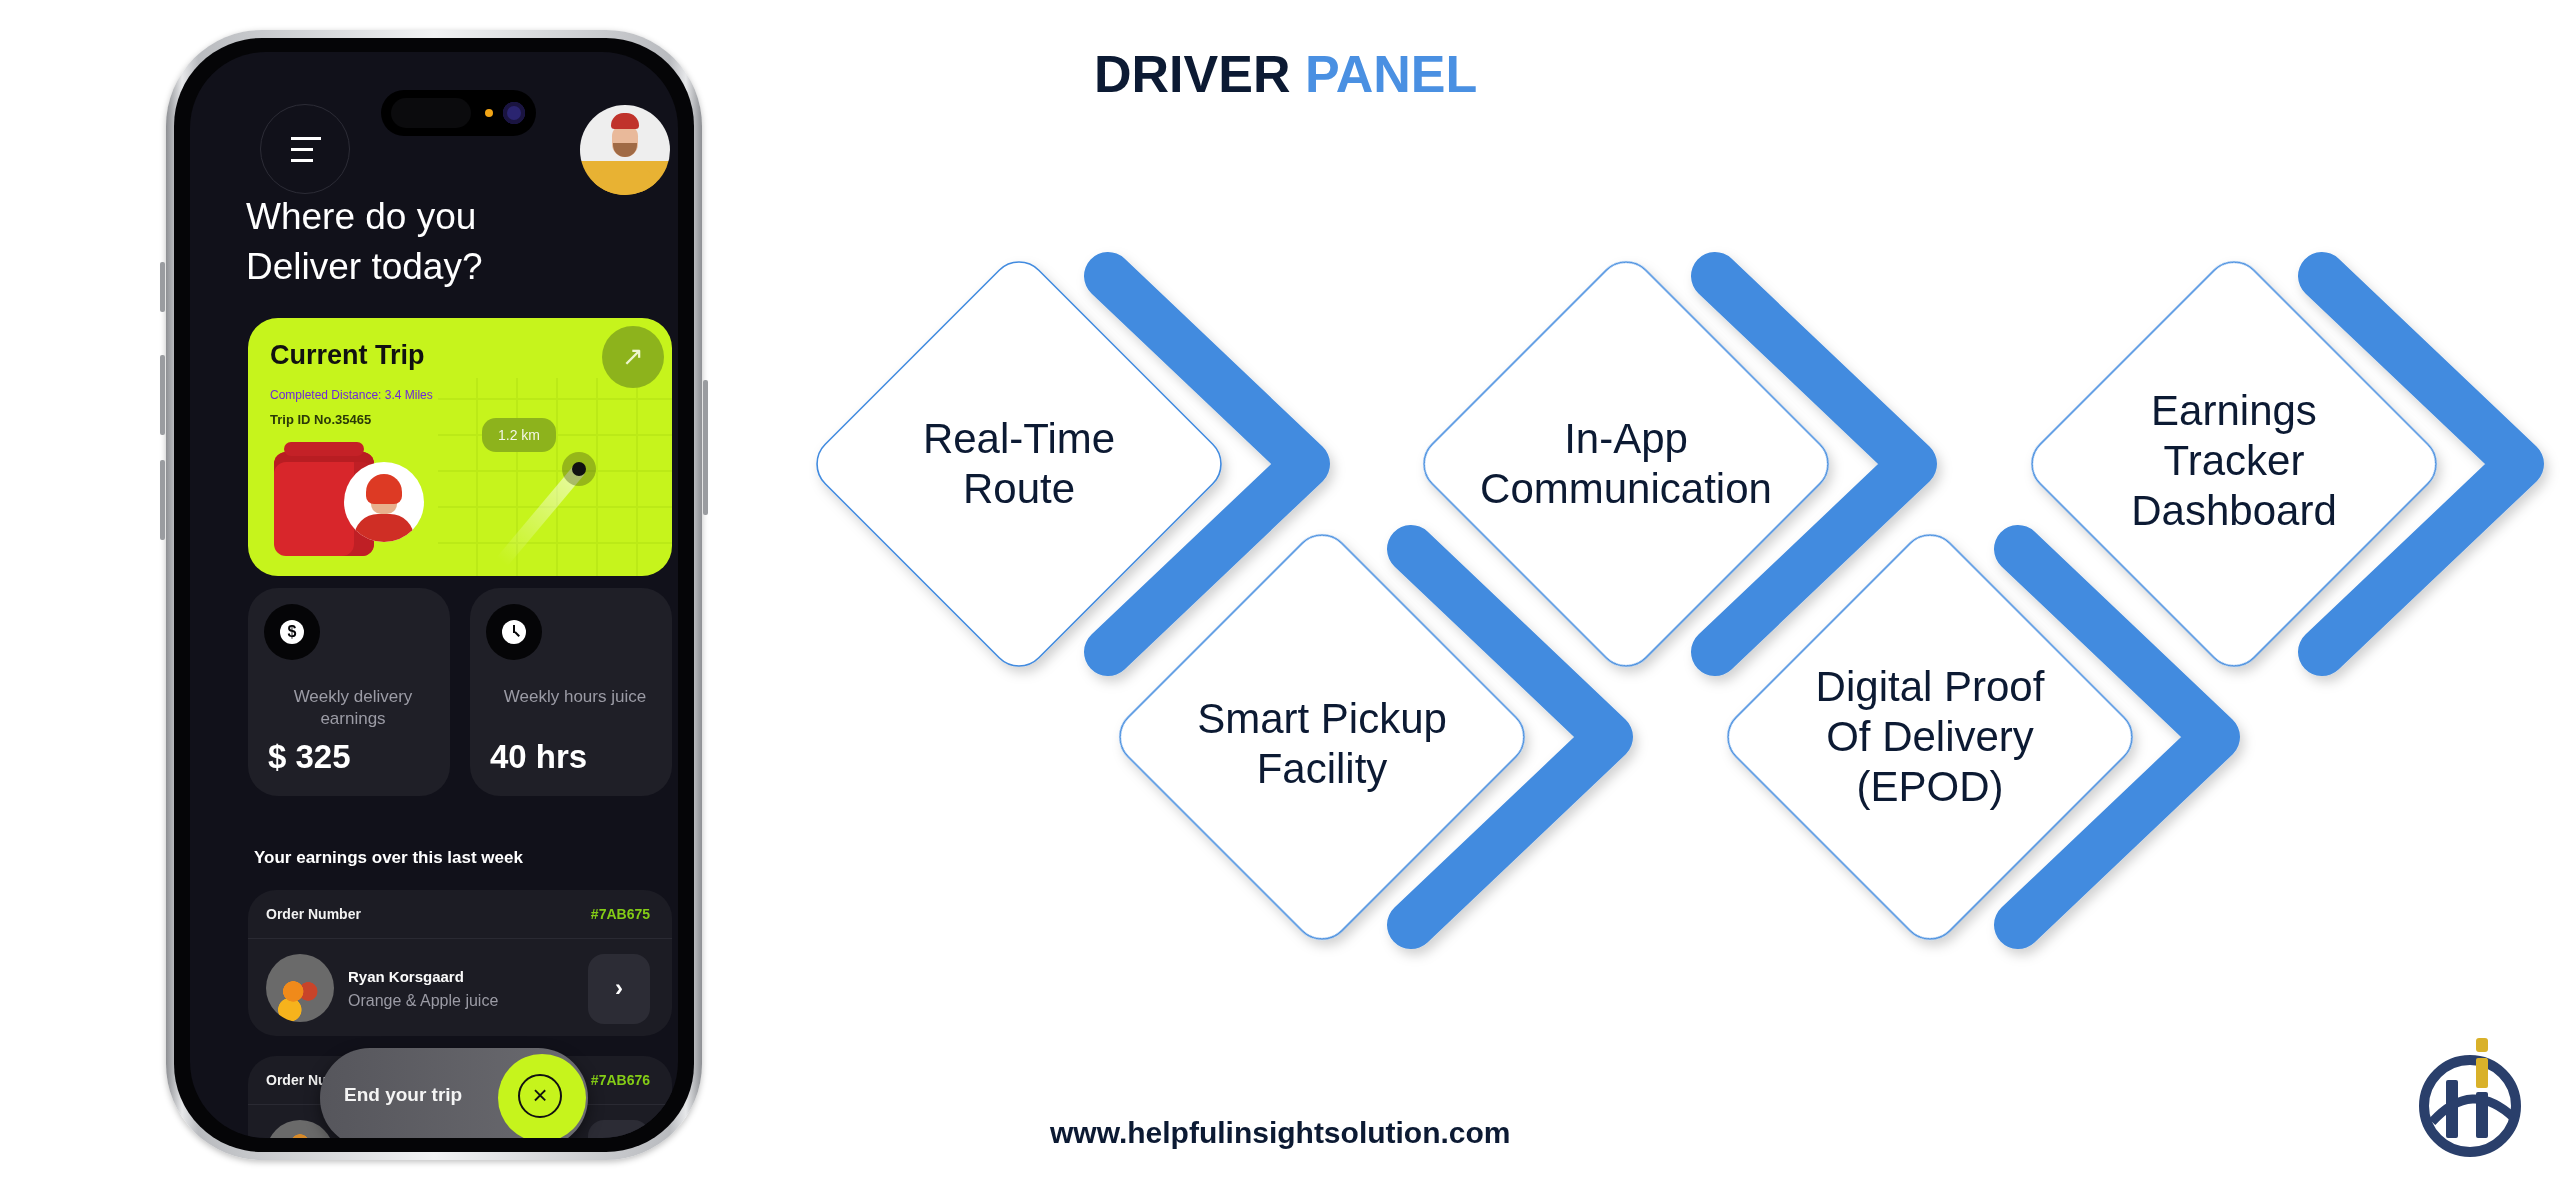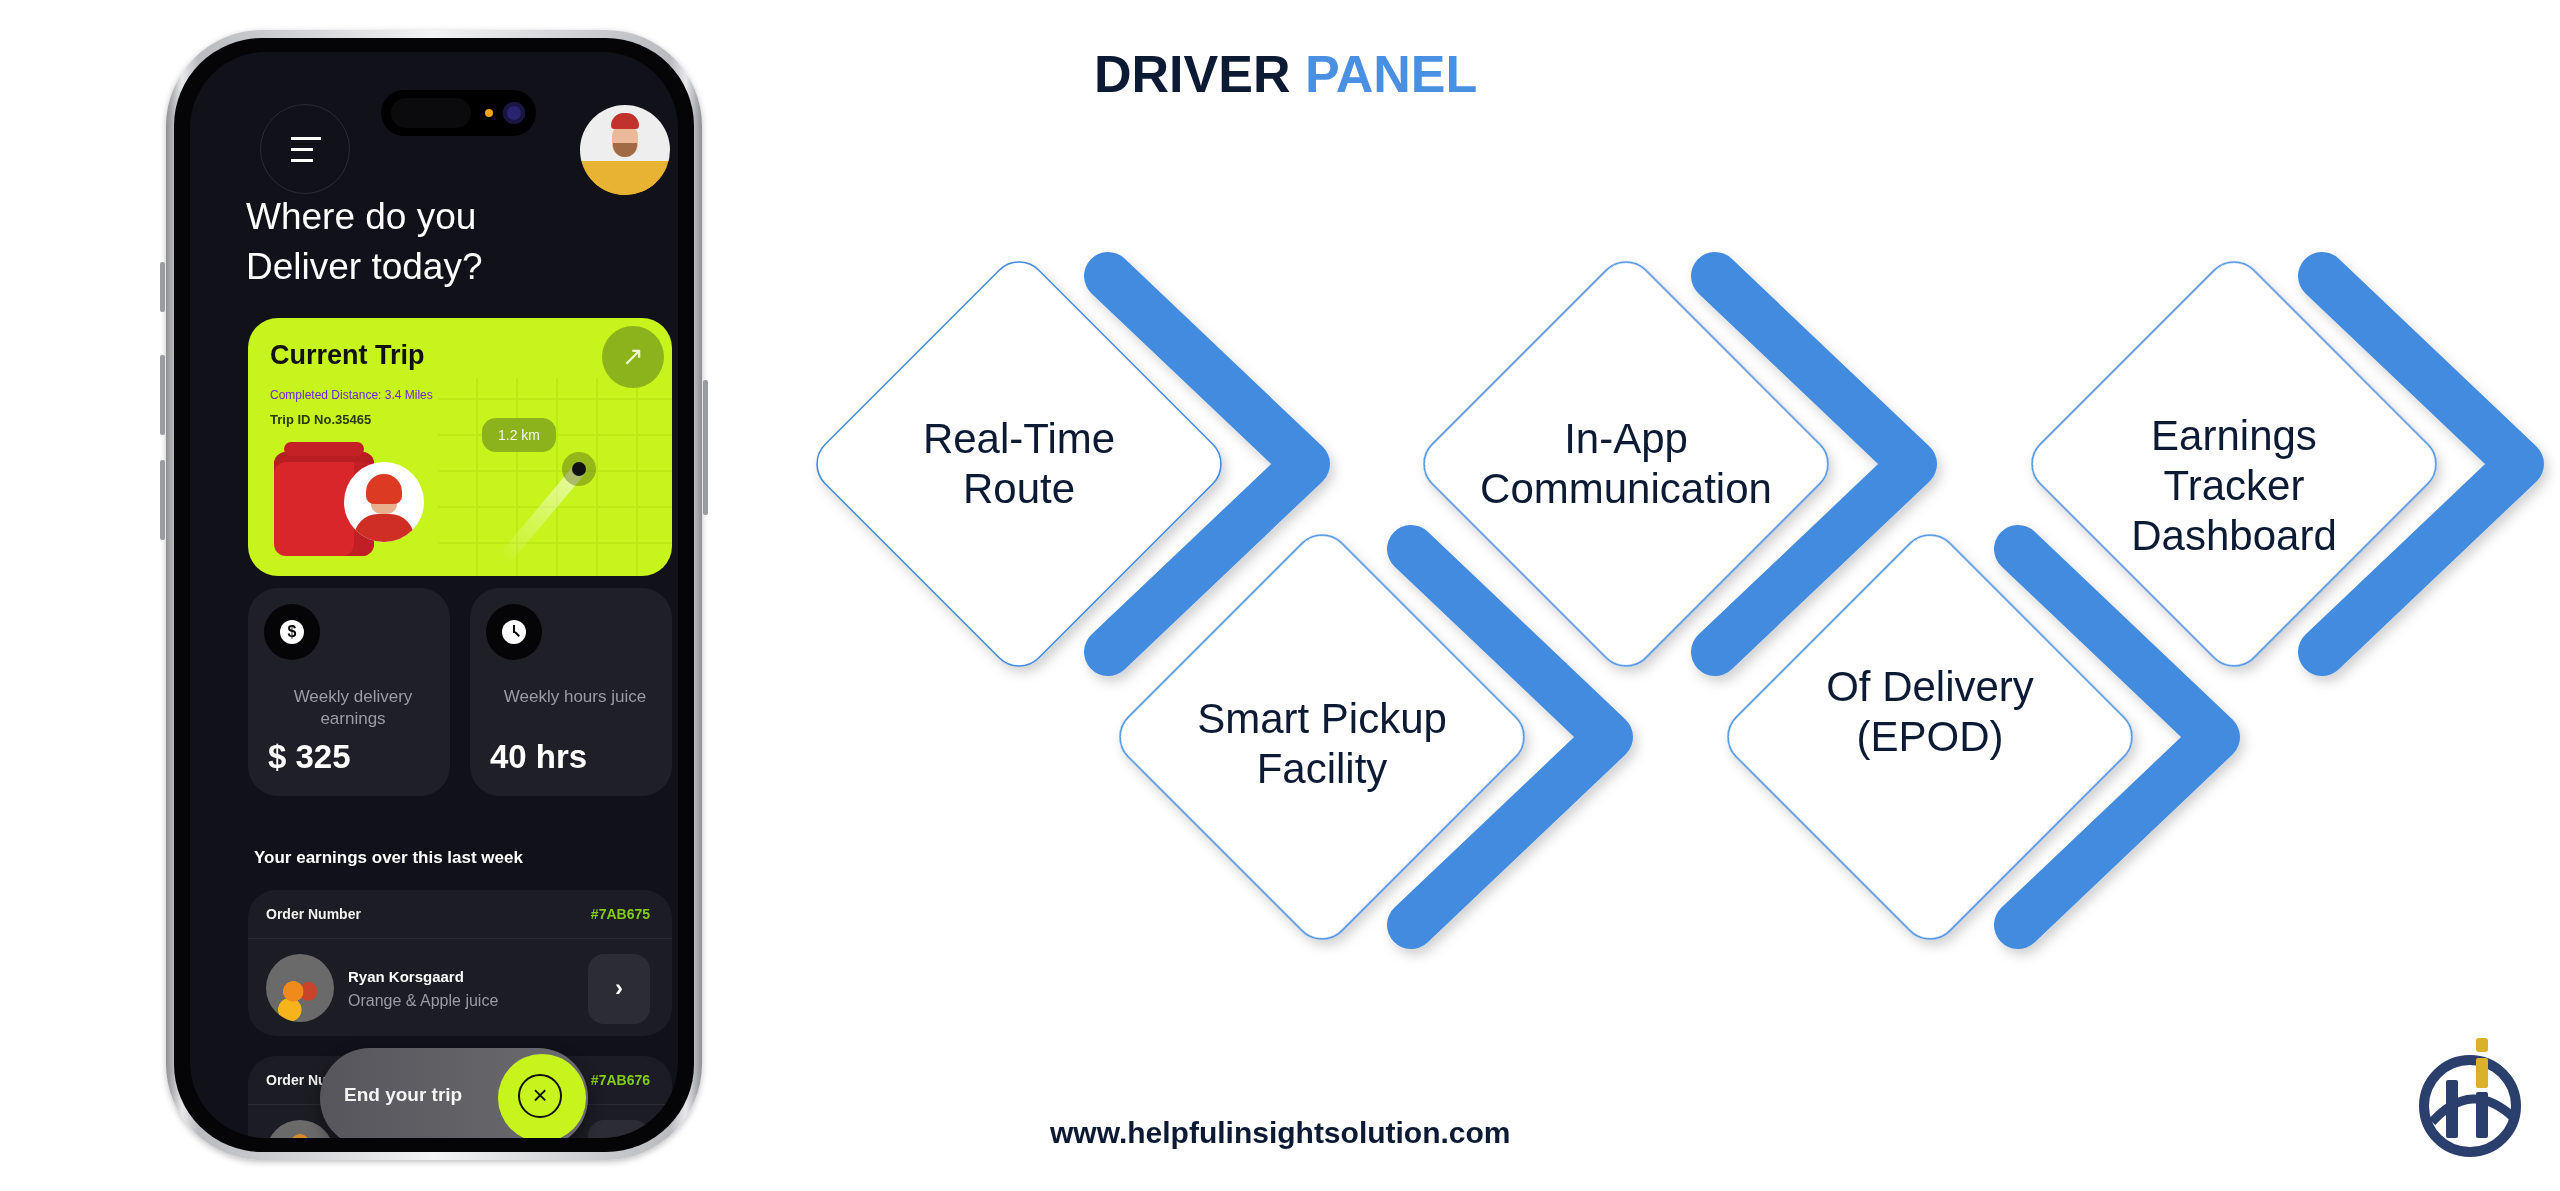--- a/index.html
+++ b/index.html
@@ -292,24 +292,25 @@
 </div>
 <div class="feat-text" style="left:1172px; top:694px;">
   <div>Smart Pickup</div>
   <div>Facility</div>
 </div>
 <div class="feat-text" style="left:1476px; top:414px;">
   <div>In-App</div>
   <div>Communication</div>
 </div>
 <div class="feat-text" style="left:1780px; top:662px;">
+  <div>Digital Proof</div>
   <div>Of Delivery</div>
   <div>(EPOD)</div>
 </div>
-<div class="feat-text" style="left:2084px; top:411px;">
+<div class="feat-text" style="left:2084px; top:386px;">
   <div>Earnings</div>
   <div>Tracker</div>
   <div>Dashboard</div>
 </div>
 
 <div class="footer-url">www.helpfulinsightsolution.com</div>
 
 <svg class="logo" viewBox="0 0 120 140">
   <circle cx="60" cy="80" r="46" fill="none" stroke="#2a3f6b" stroke-width="10"></circle>
   <rect x="36" y="54" width="12" height="58" rx="2" fill="#2a3f6b"></rect>

